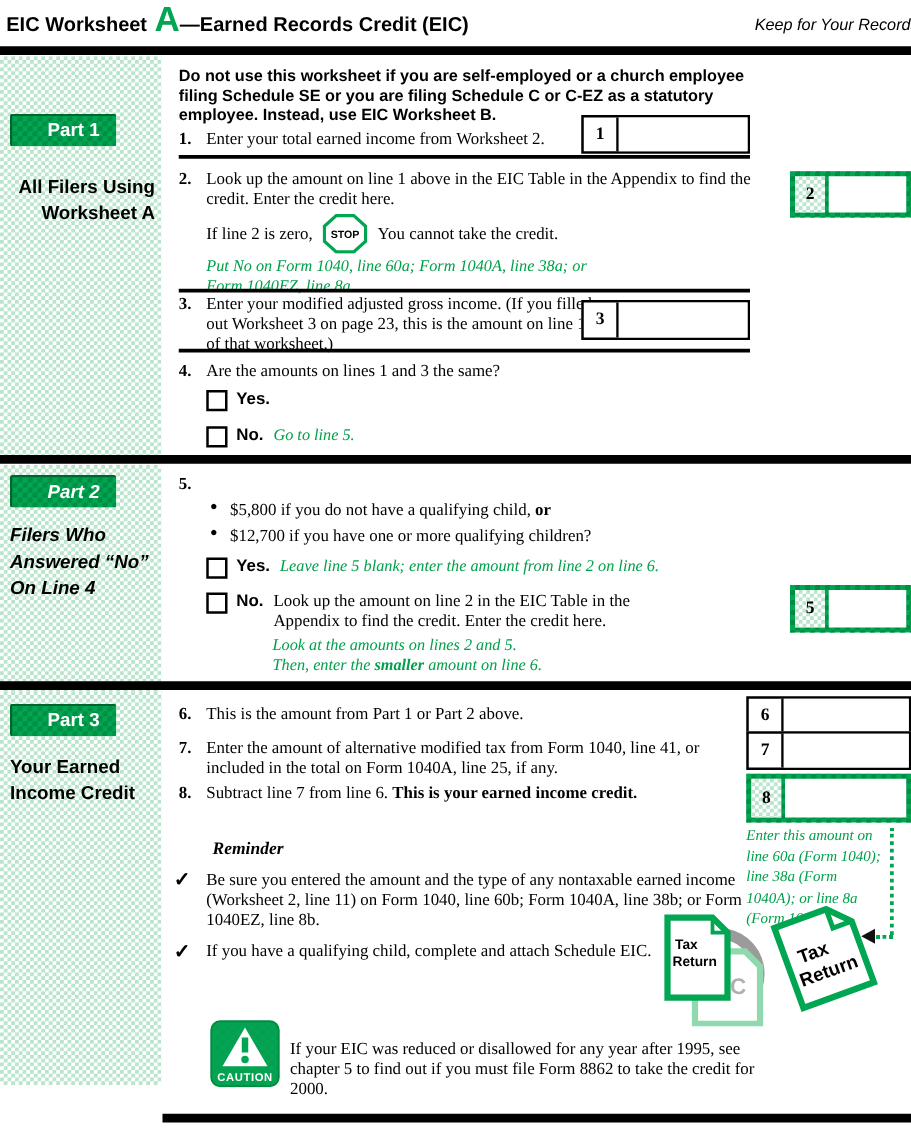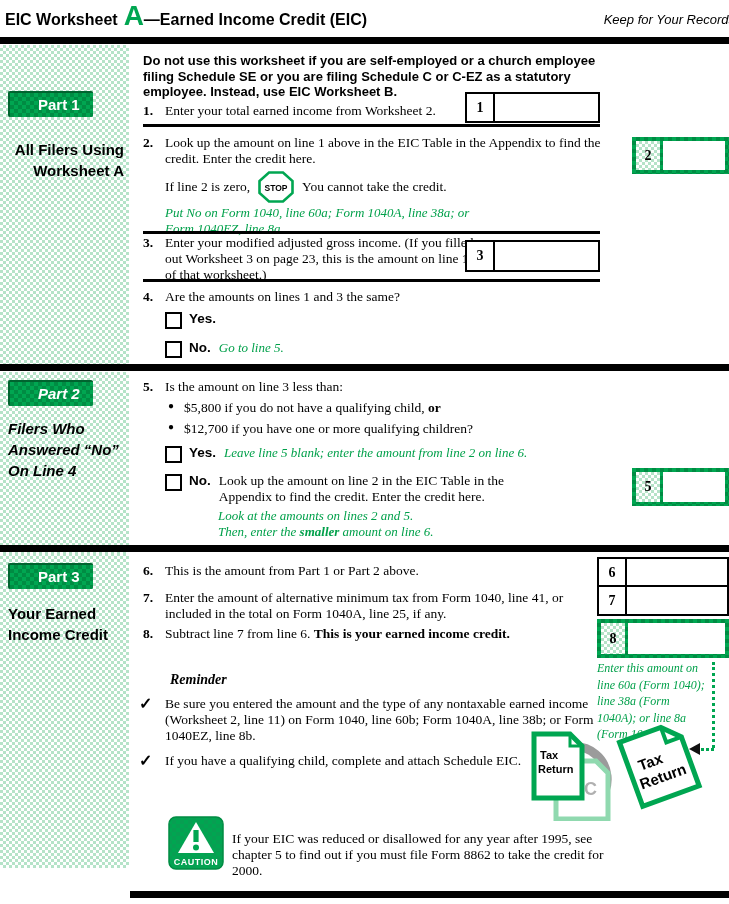--- a/index.html
+++ b/index.html
@@ -83,21 +83,21 @@
 </style>
 </head>
 <body>
 
 <div id="page">
 
   <div class="hdr">
     <div class="hdr-title">
       <span>EIC Worksheet</span>
       <span class="hdr-letter">A</span>
-      <span>—Earned Income Credit (EIC)</span>
+      <span>—Earned Records Credit (EIC)</span>
     </div>
     <div class="hdr-keep">Keep for Your Records</div>
   </div>
   <div class="blackbar" style="left:0;top:37px;width:729px;"></div>
 
   <div class="sidebar pat-light" style="top:45px;height:319px;">
     <div class="badge pat-green" style="left:8px;top:46px;">Part 1</div>
     <div class="sb-title" style="left:8px;top:94px;text-align:right;">All Filers Using Worksheet A</div>
   </div>
 
@@ -167,21 +167,20 @@
   <div class="blackbar" style="left:0;top:364px;width:729px;"></div>
 
   <div class="sidebar pat-light" style="top:372px;height:205px;font-style:italic;">
     <div class="badge pat-green" style="left:8px;top:8px;">Part 2</div>
     <div class="sb-title" style="left:8px;top:46px;">Filers Who Answered “No” On Line 4</div>
   </div>
 
   <div class="content" style="top:372px;height:173px;">
     <div class="abs line" style="left:13px;top:7px;width:440px;">
       <span class="lnum">5.</span>
-      <span class="ltext">Is the amount on line 3 less than:</span>
     </div>
 
     <div class="abs line" style="left:38px;top:28px;width:440px;">
       <span class="lnum" style="width:16px;flex:0 0 16px;font-size:10px;">●</span>
       <span class="ltext">
         <span>$5,800 if you do not have a qualifying child, </span><span class="boldword">or</span>
       </span>
     </div>
 
     <div class="abs line" style="left:38px;top:49px;width:440px;">
@@ -220,21 +219,21 @@
   </div>
 
   <div class="content" style="top:553px;height:351px;">
     <div class="abs line" style="left:13px;top:10px;width:440px;">
       <span class="lnum">6.</span>
       <span class="ltext">This is the amount from Part 1 or Part 2 above.</span>
     </div>
 
     <div class="abs line" style="left:13px;top:37px;width:455px;">
       <span class="lnum">7.</span>
-      <span class="ltext">Enter the amount of alternative minimum tax from Form 1040, line 41, or included in the total on Form 1040A, line 25, if any.</span>
+      <span class="ltext">Enter the amount of alternative modified tax from Form 1040, line 41, or included in the total on Form 1040A, line 25, if any.</span>
     </div>
 
     <div class="abs line" style="left:13px;top:73px;width:455px;">
       <span class="lnum">8.</span>
       <span class="ltext">
         <span>Subtract line 7 from line 6. </span><span class="boldword">This is your earned income credit.</span>
       </span>
     </div>
 
     <div class="abs gtext" style="left:467px;top:107px;width:114px;font-size:12px;line-height:16.5px;">Enter this amount on line 60a (Form 1040); line 38a (Form 1040A); or line 8a (Form 1040EZ)</div>

